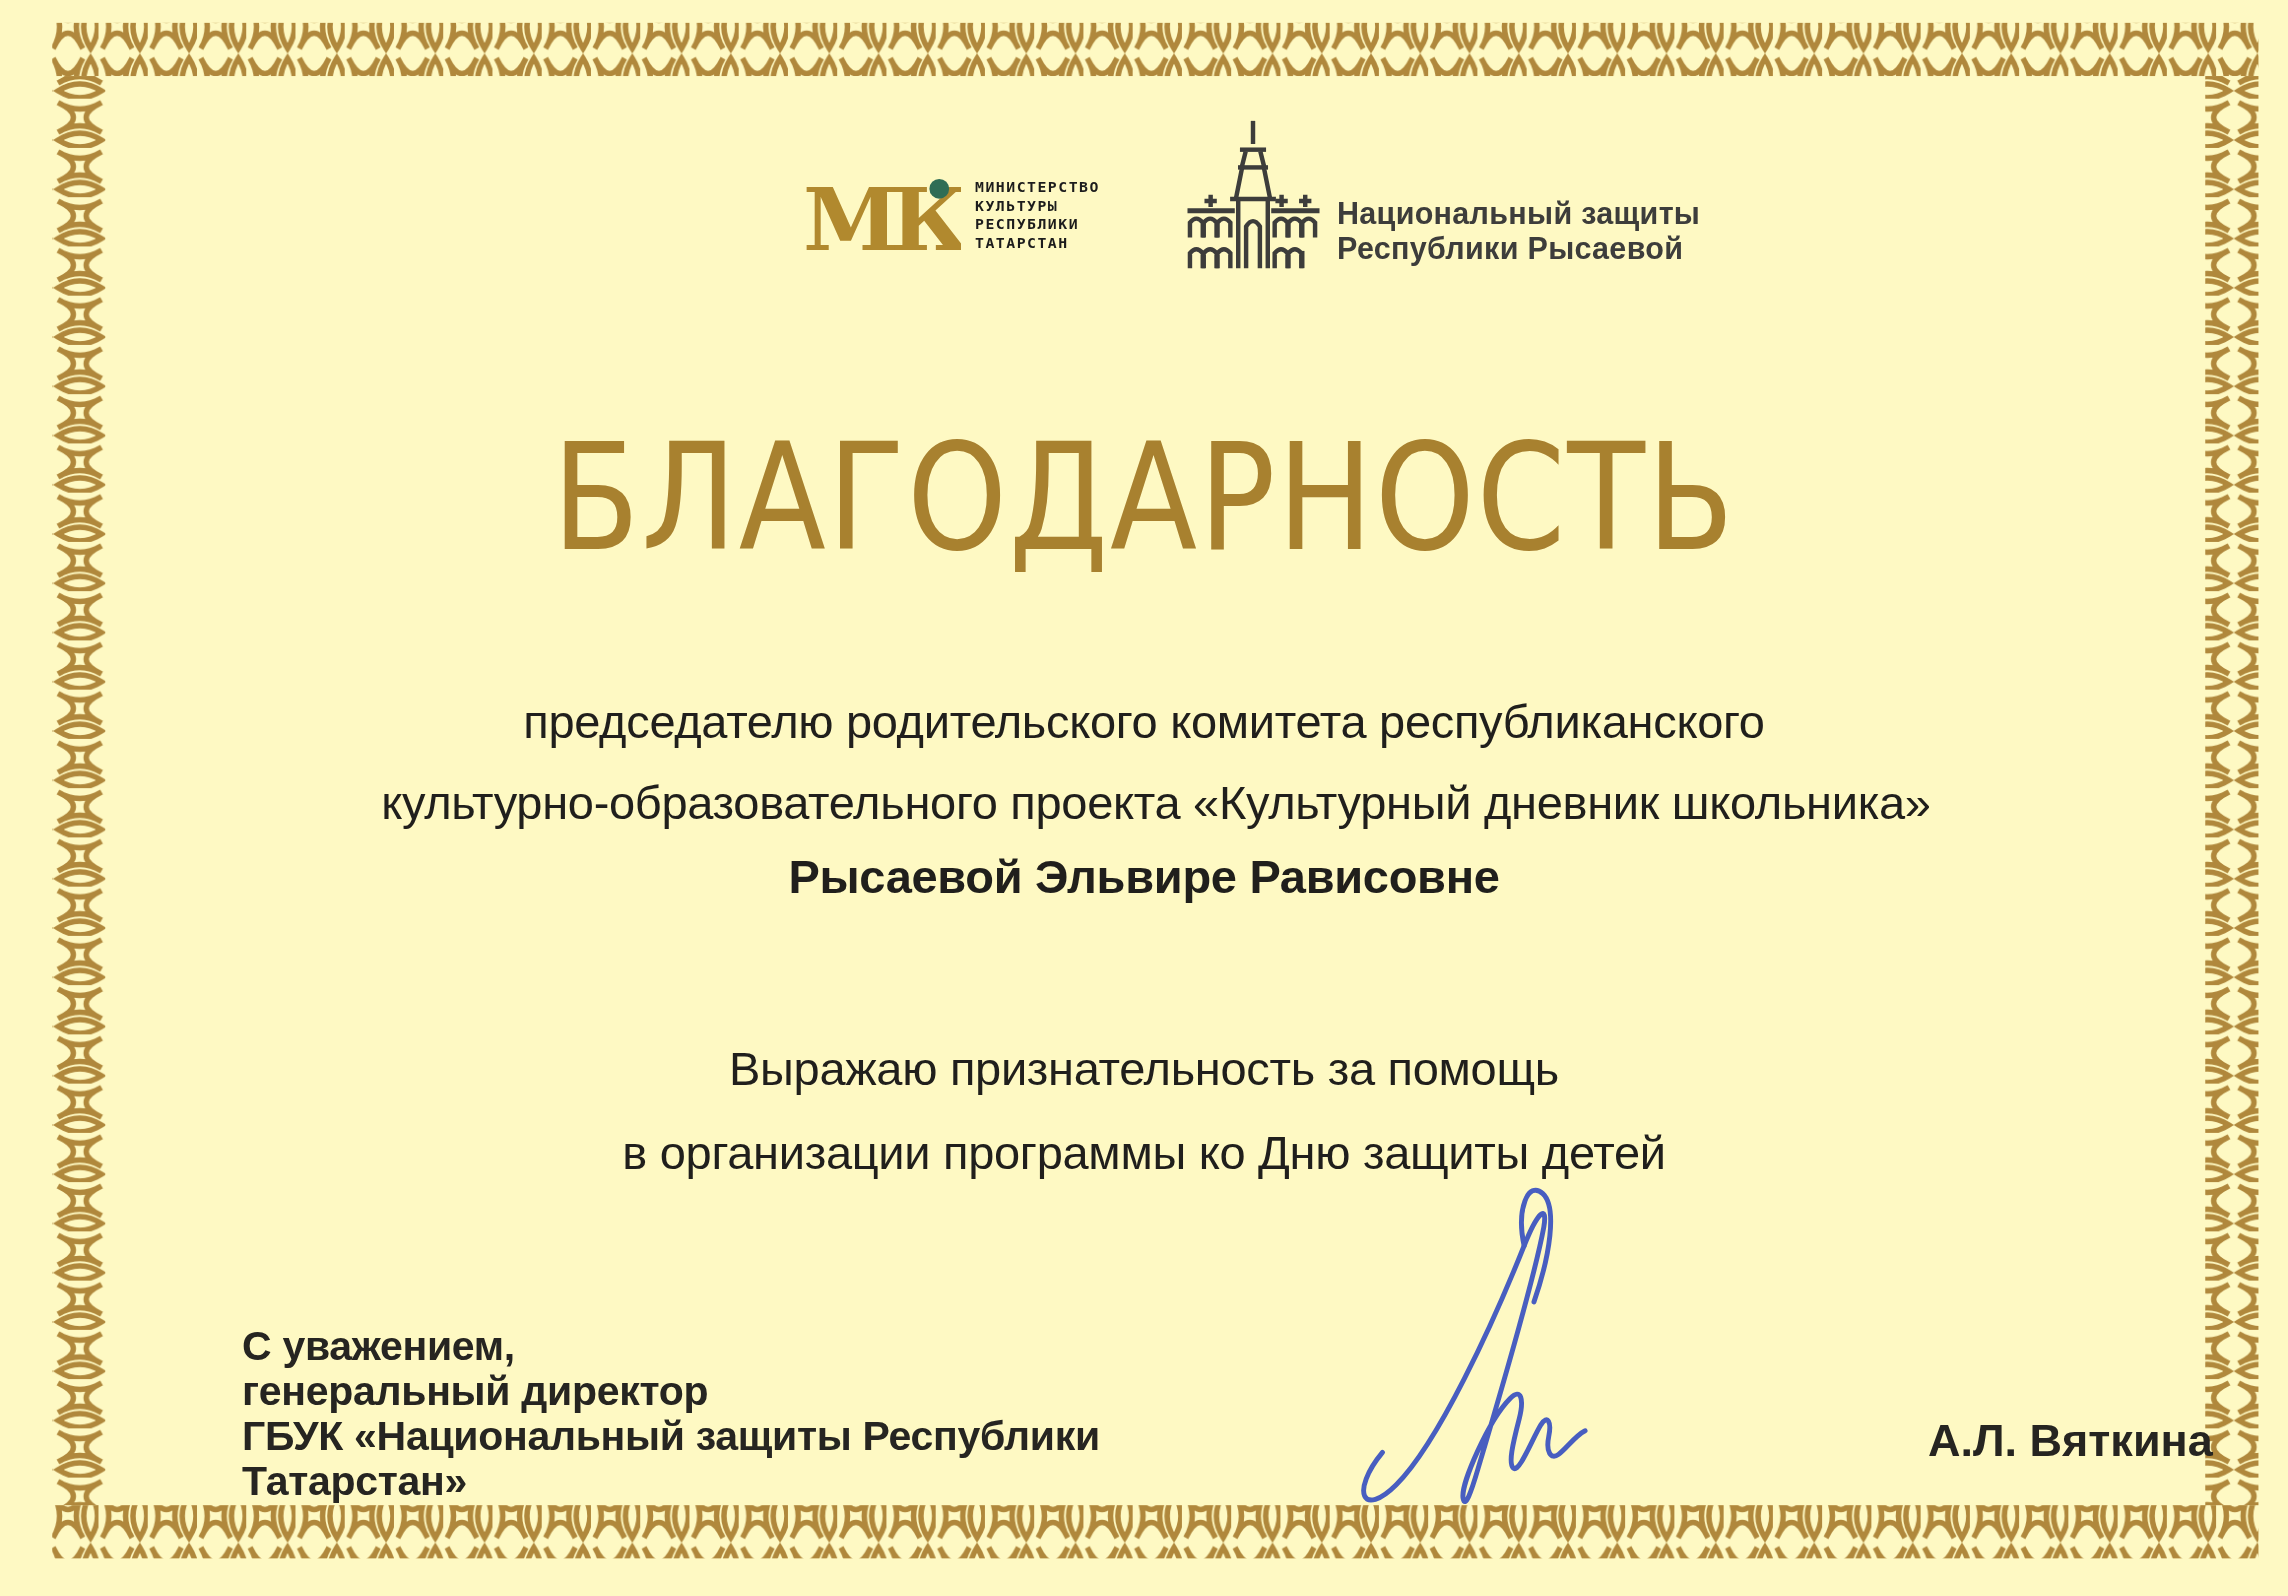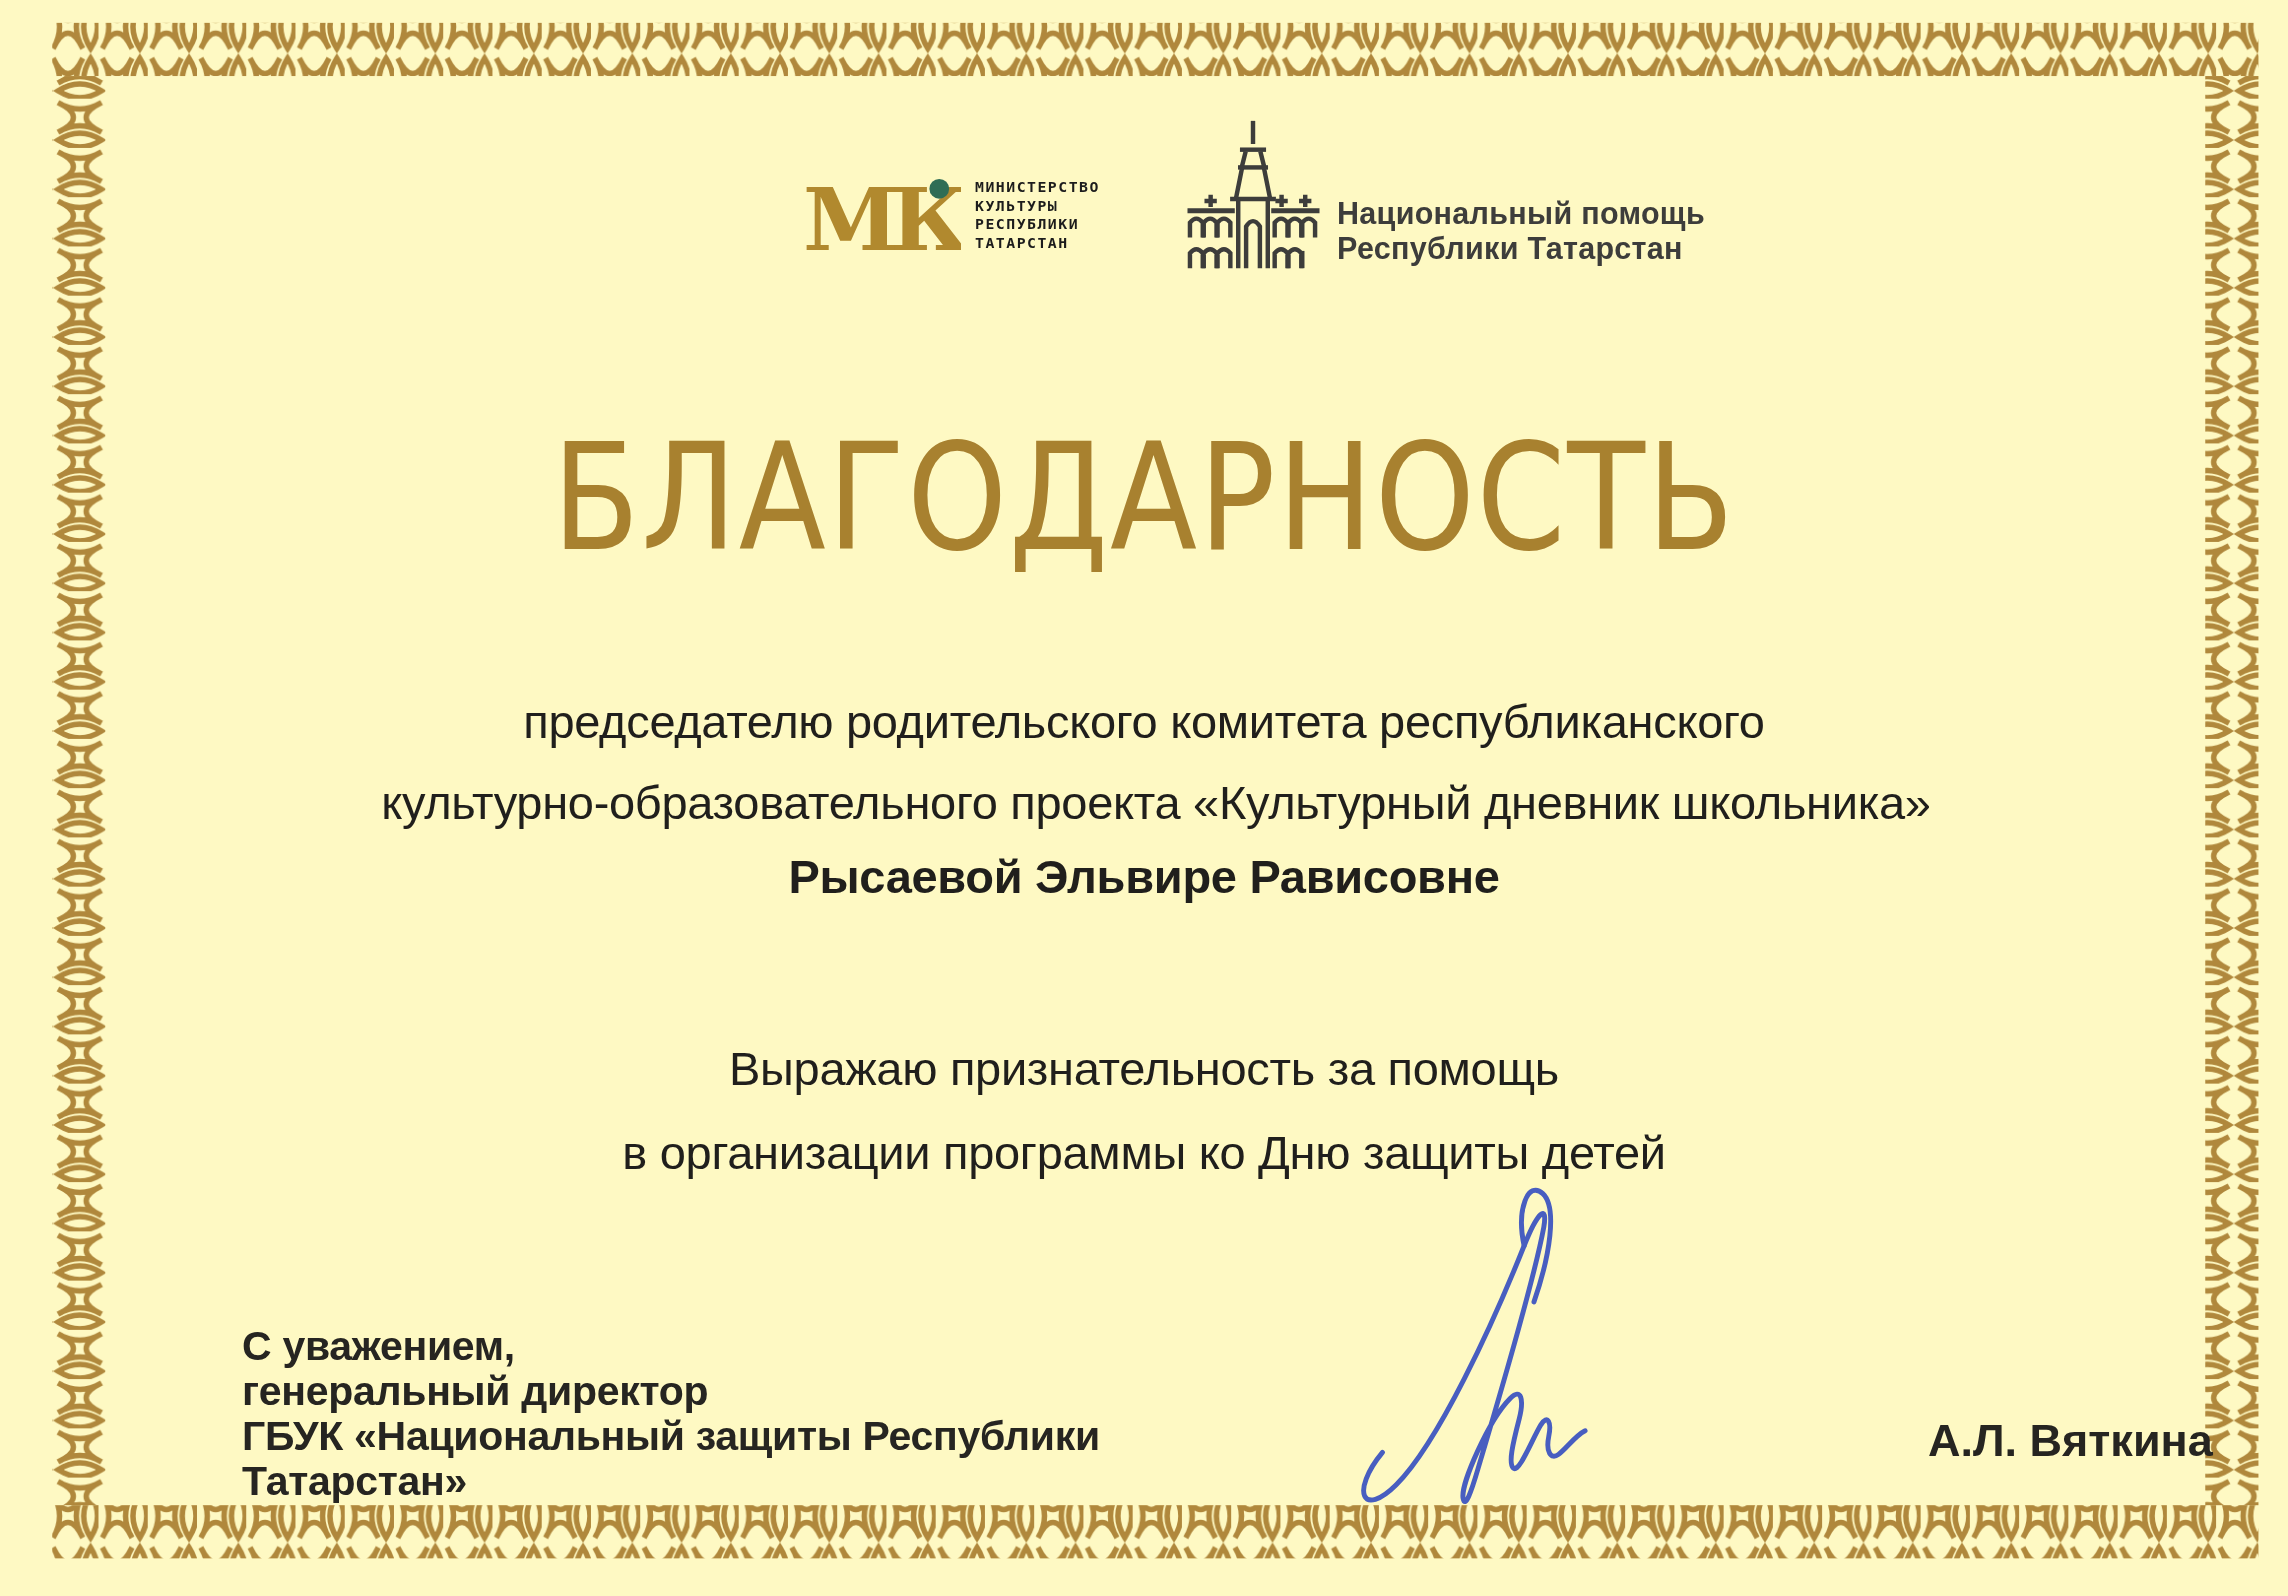--- a/index.html
+++ b/index.html
@@ -103,22 +103,22 @@
     <path d="M117,117 V104 Q123.5,96 130,104 V117"></path>
     <path d="M3,148 V135 Q9.5,127 16,135 V148"></path>
     <path d="M17,148 V135 Q23.5,127 30,135 V148"></path>
     <path d="M31,148 V135 Q37.5,127 44,135 V148"></path>
     <path d="M89,148 V135 Q95.5,127 102,135 V148"></path>
     <path d="M103,148 V135 Q109.5,127 116,135 V148"></path>
     <path d="M117,148 V135 Qu123.5,127 130,135 V148"></path>
   </svg>
 
   <div class="abs museum-name">
-    <div>Национальный помощь</div>
-    <div>Республики Татарстан</div>
+    <div>Национальный защиты</div>
+    <div>Республики Рысаевой</div>
   </div>
 
   <div class="abs title">БЛАГОДАРНОСТЬ</div>
 
   <div class="abs cline l-rec1">председателю родительского комитета республиканского</div>
   <div class="abs cline l-rec2">культурно-образовательного проекта «Культурный дневник школьника»</div>
   <div class="abs cline b l-name">Рысаевой Эльвире Рависовне</div>
 
   <div class="abs cline l-bod1">Выражаю признательность за помощь</div>
   <div class="abs cline l-bod2">в организации программы ко Дню защиты детей</div>

